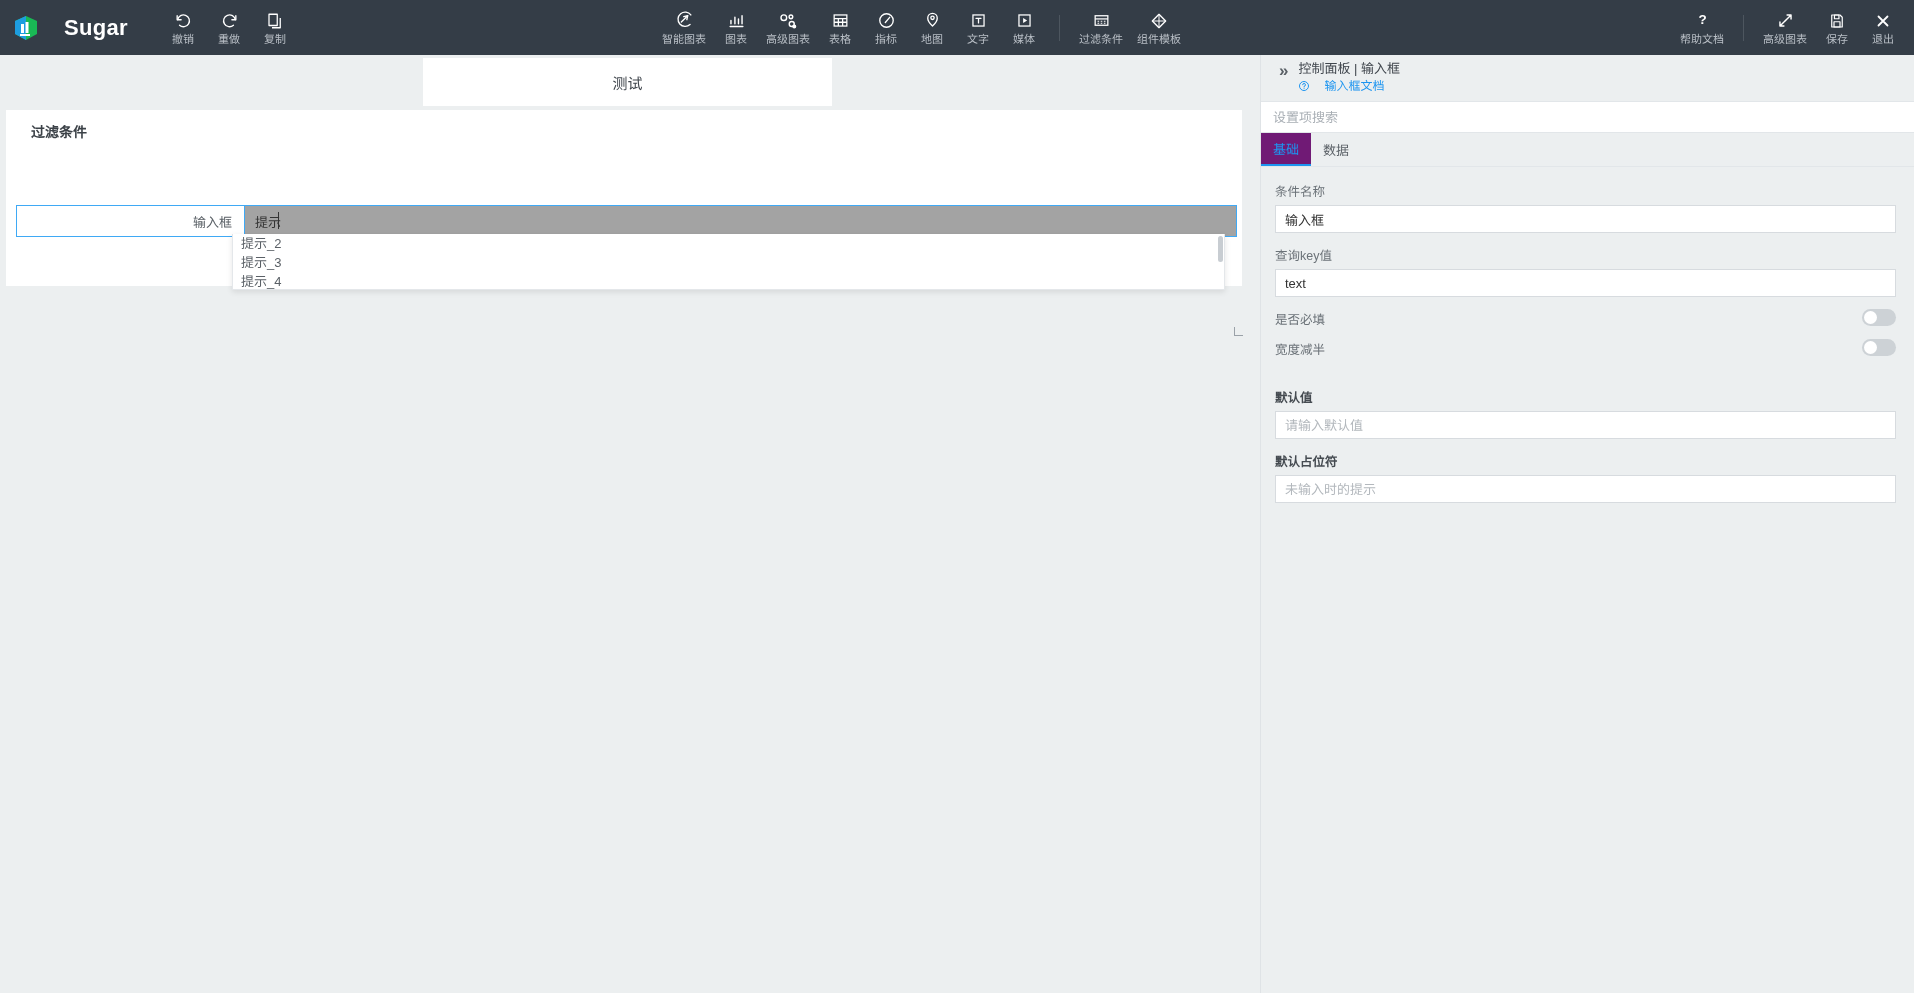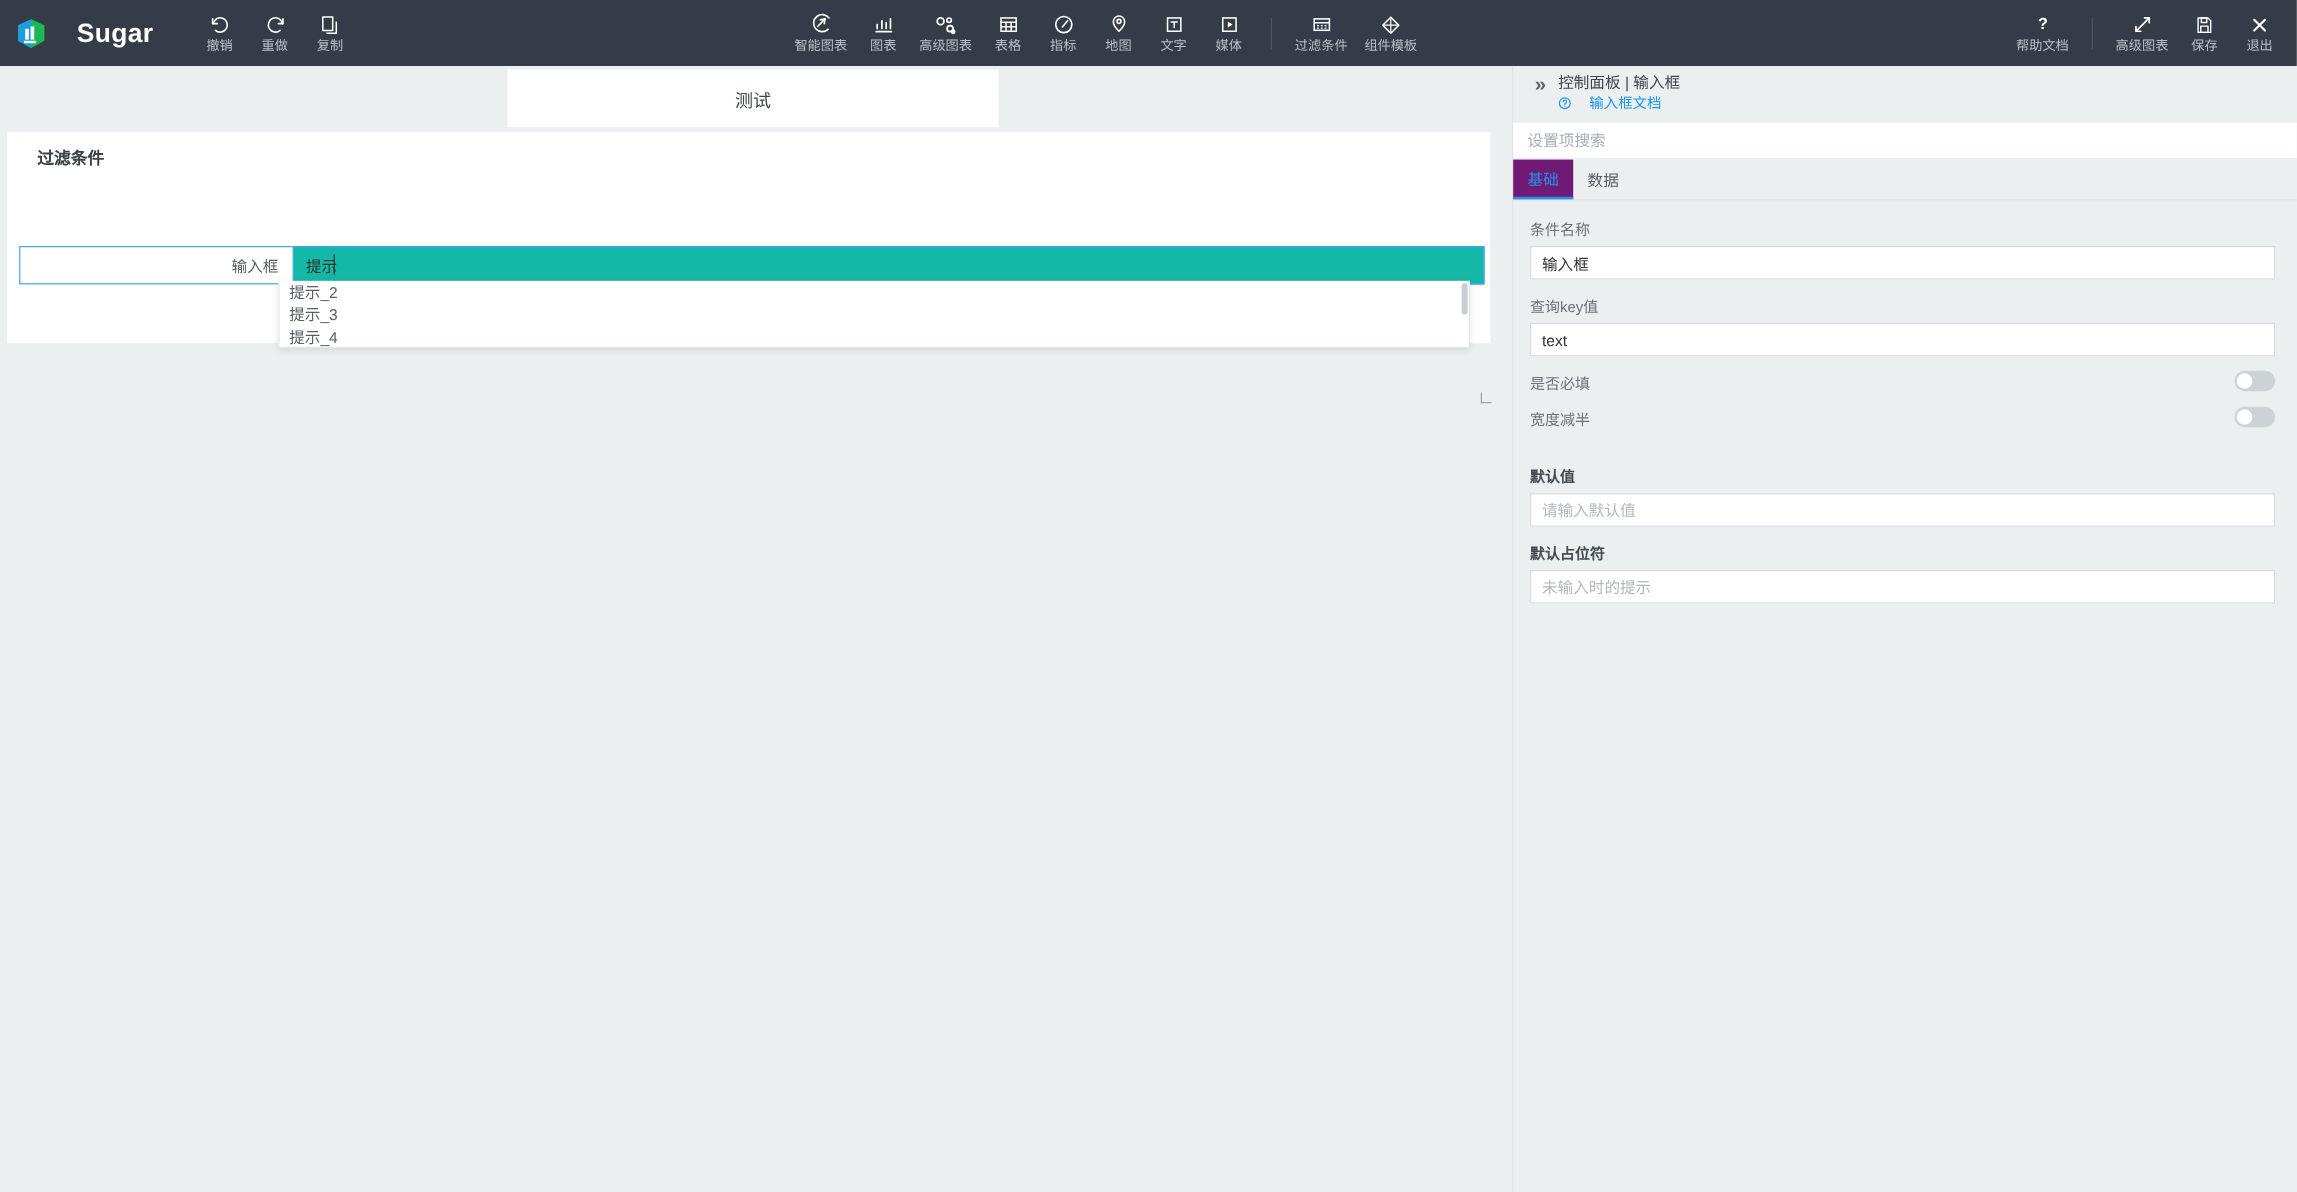--- a/index.html
+++ b/index.html
@@ -87,21 +87,21 @@
     margin-left: auto; padding-right: 12px;
     white-space: nowrap;
   }
   .filter-input-wrap {
     width: 993px; height: 32px; flex: none; position: relative;
     margin-right: -1px;
   }
   .filter-input {
     width: 100%; height: 32px;
     border: 1px solid #3fa9f5;
-    background: #14b8a6;
+    background: #a3a3a3;
     font-size: 13px; color: #333;
     padding: 12px 10px;
     font-family: inherit;
     outline: none;
   }
   .caret {
     position: absolute; left: 34px; top: 7px;
     width: 1px; height: 17px; background: #333;
   }
   .dropdown {

